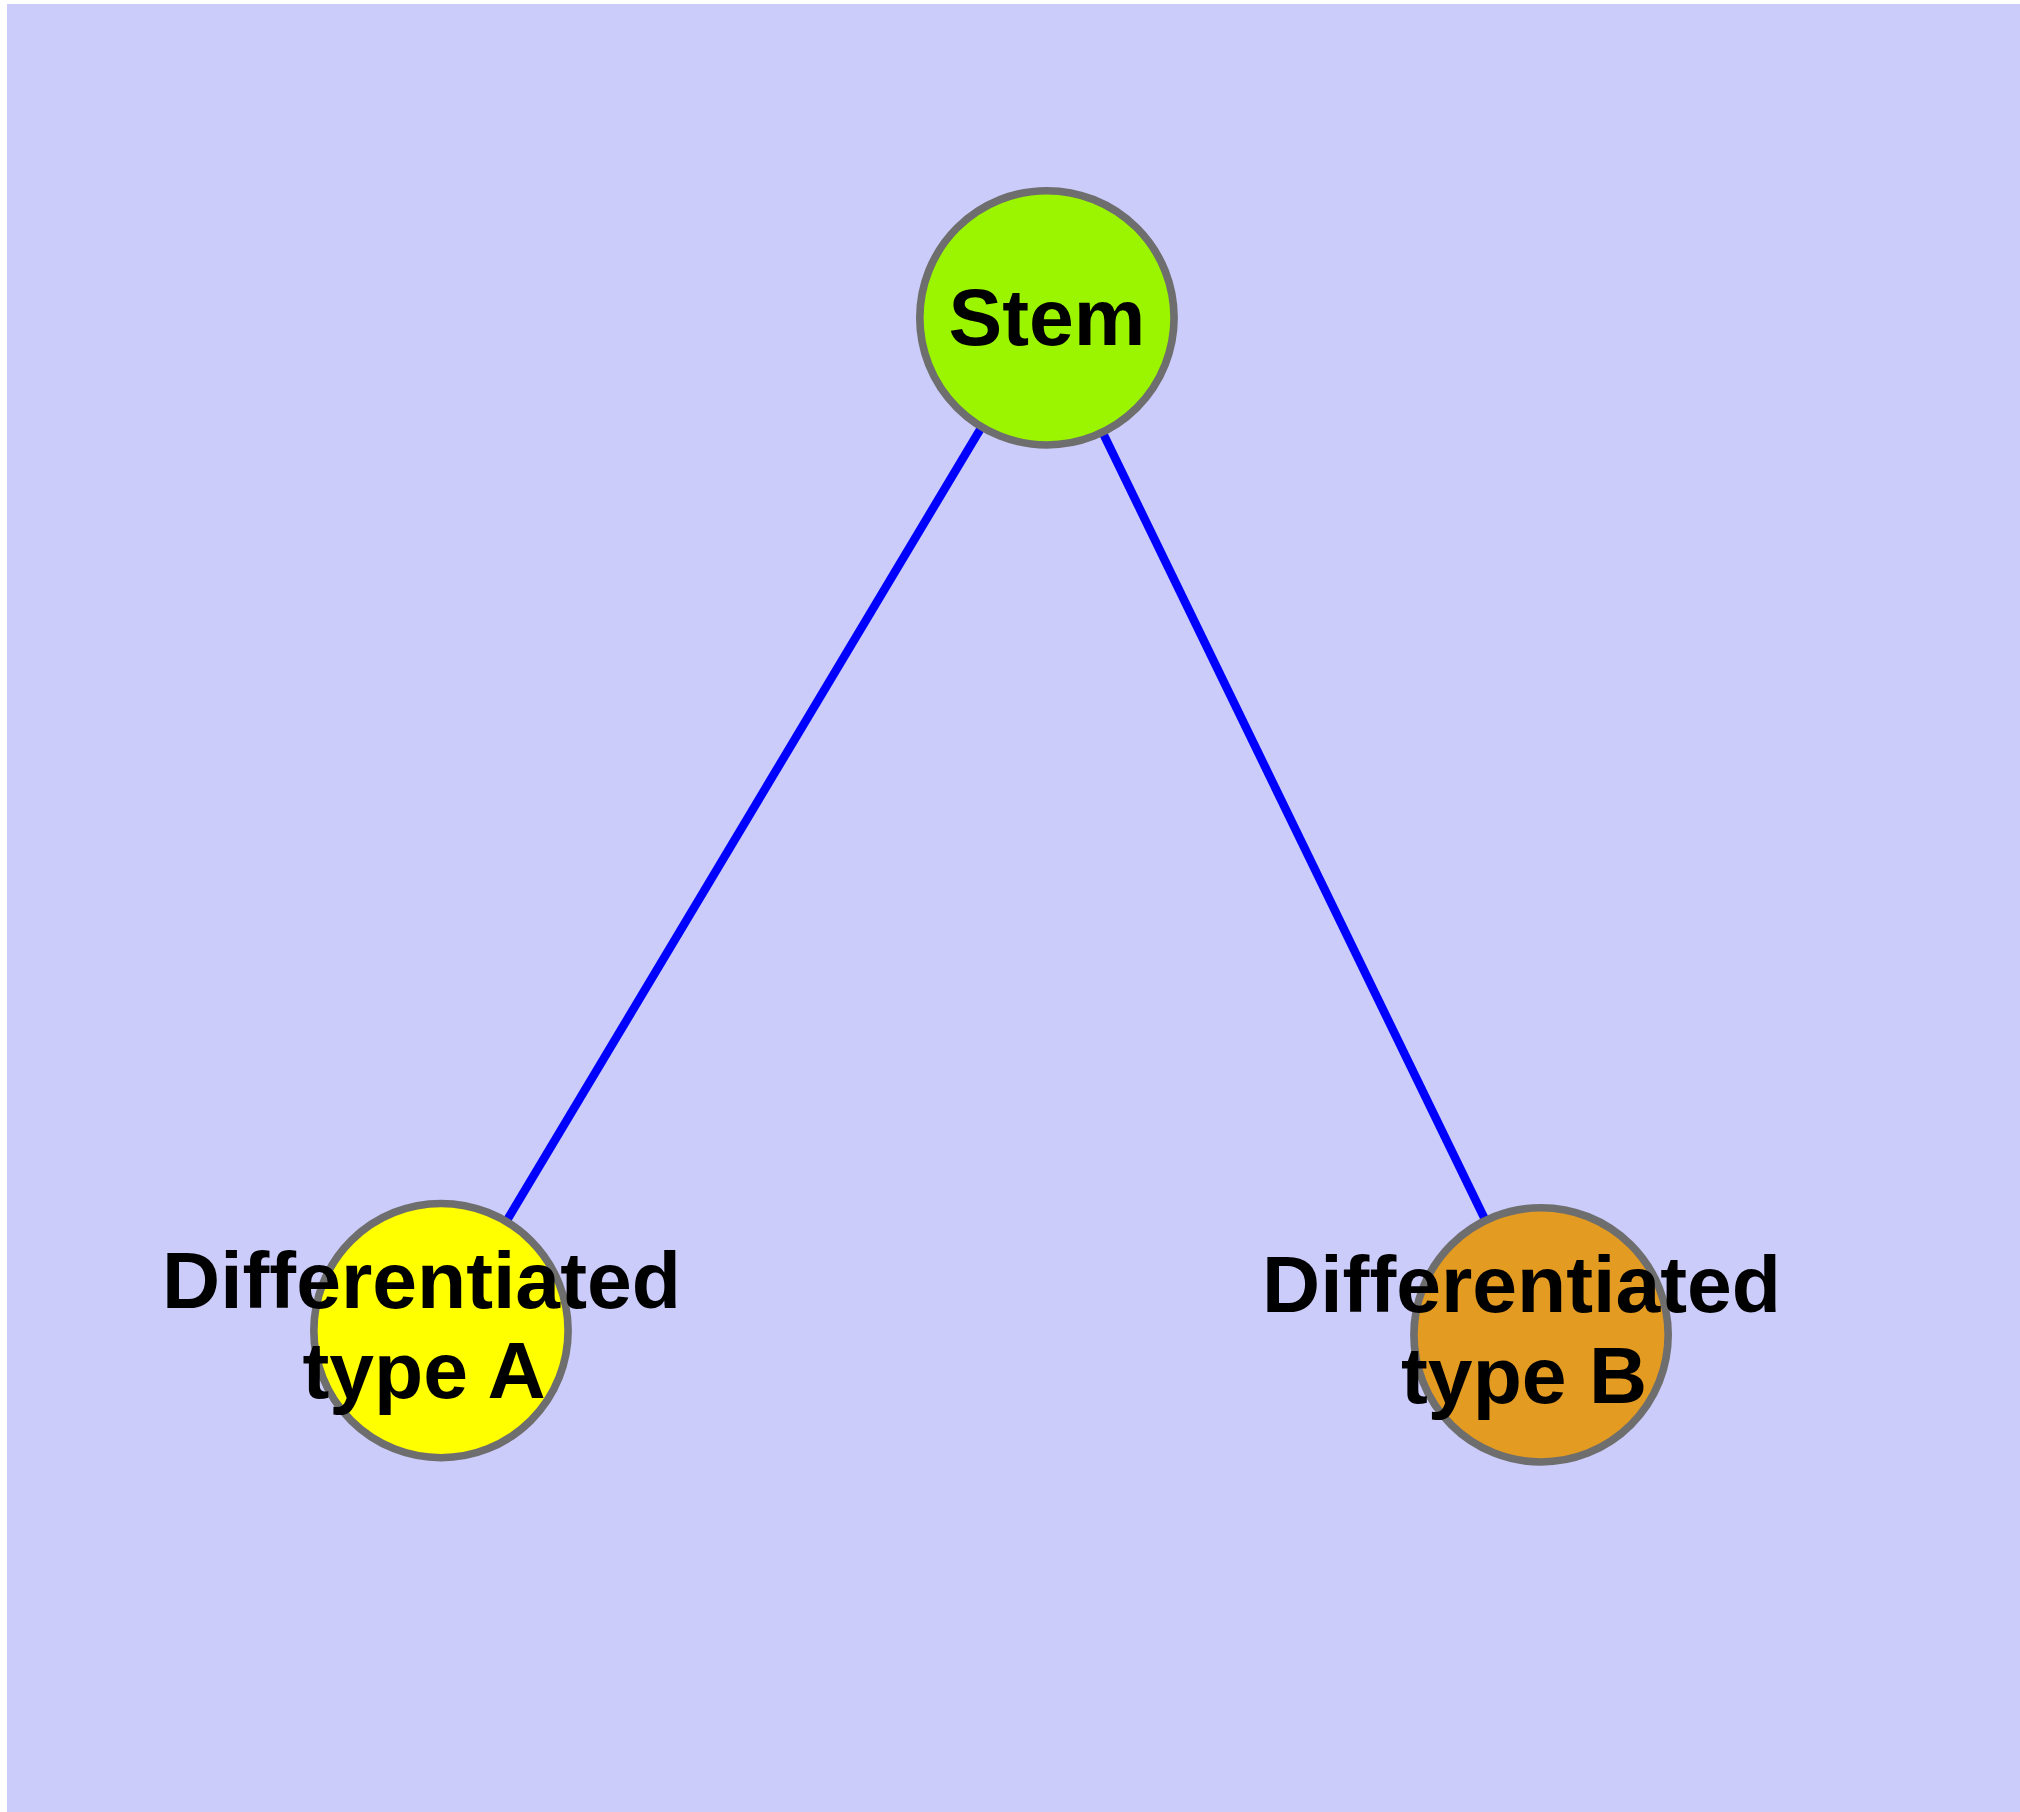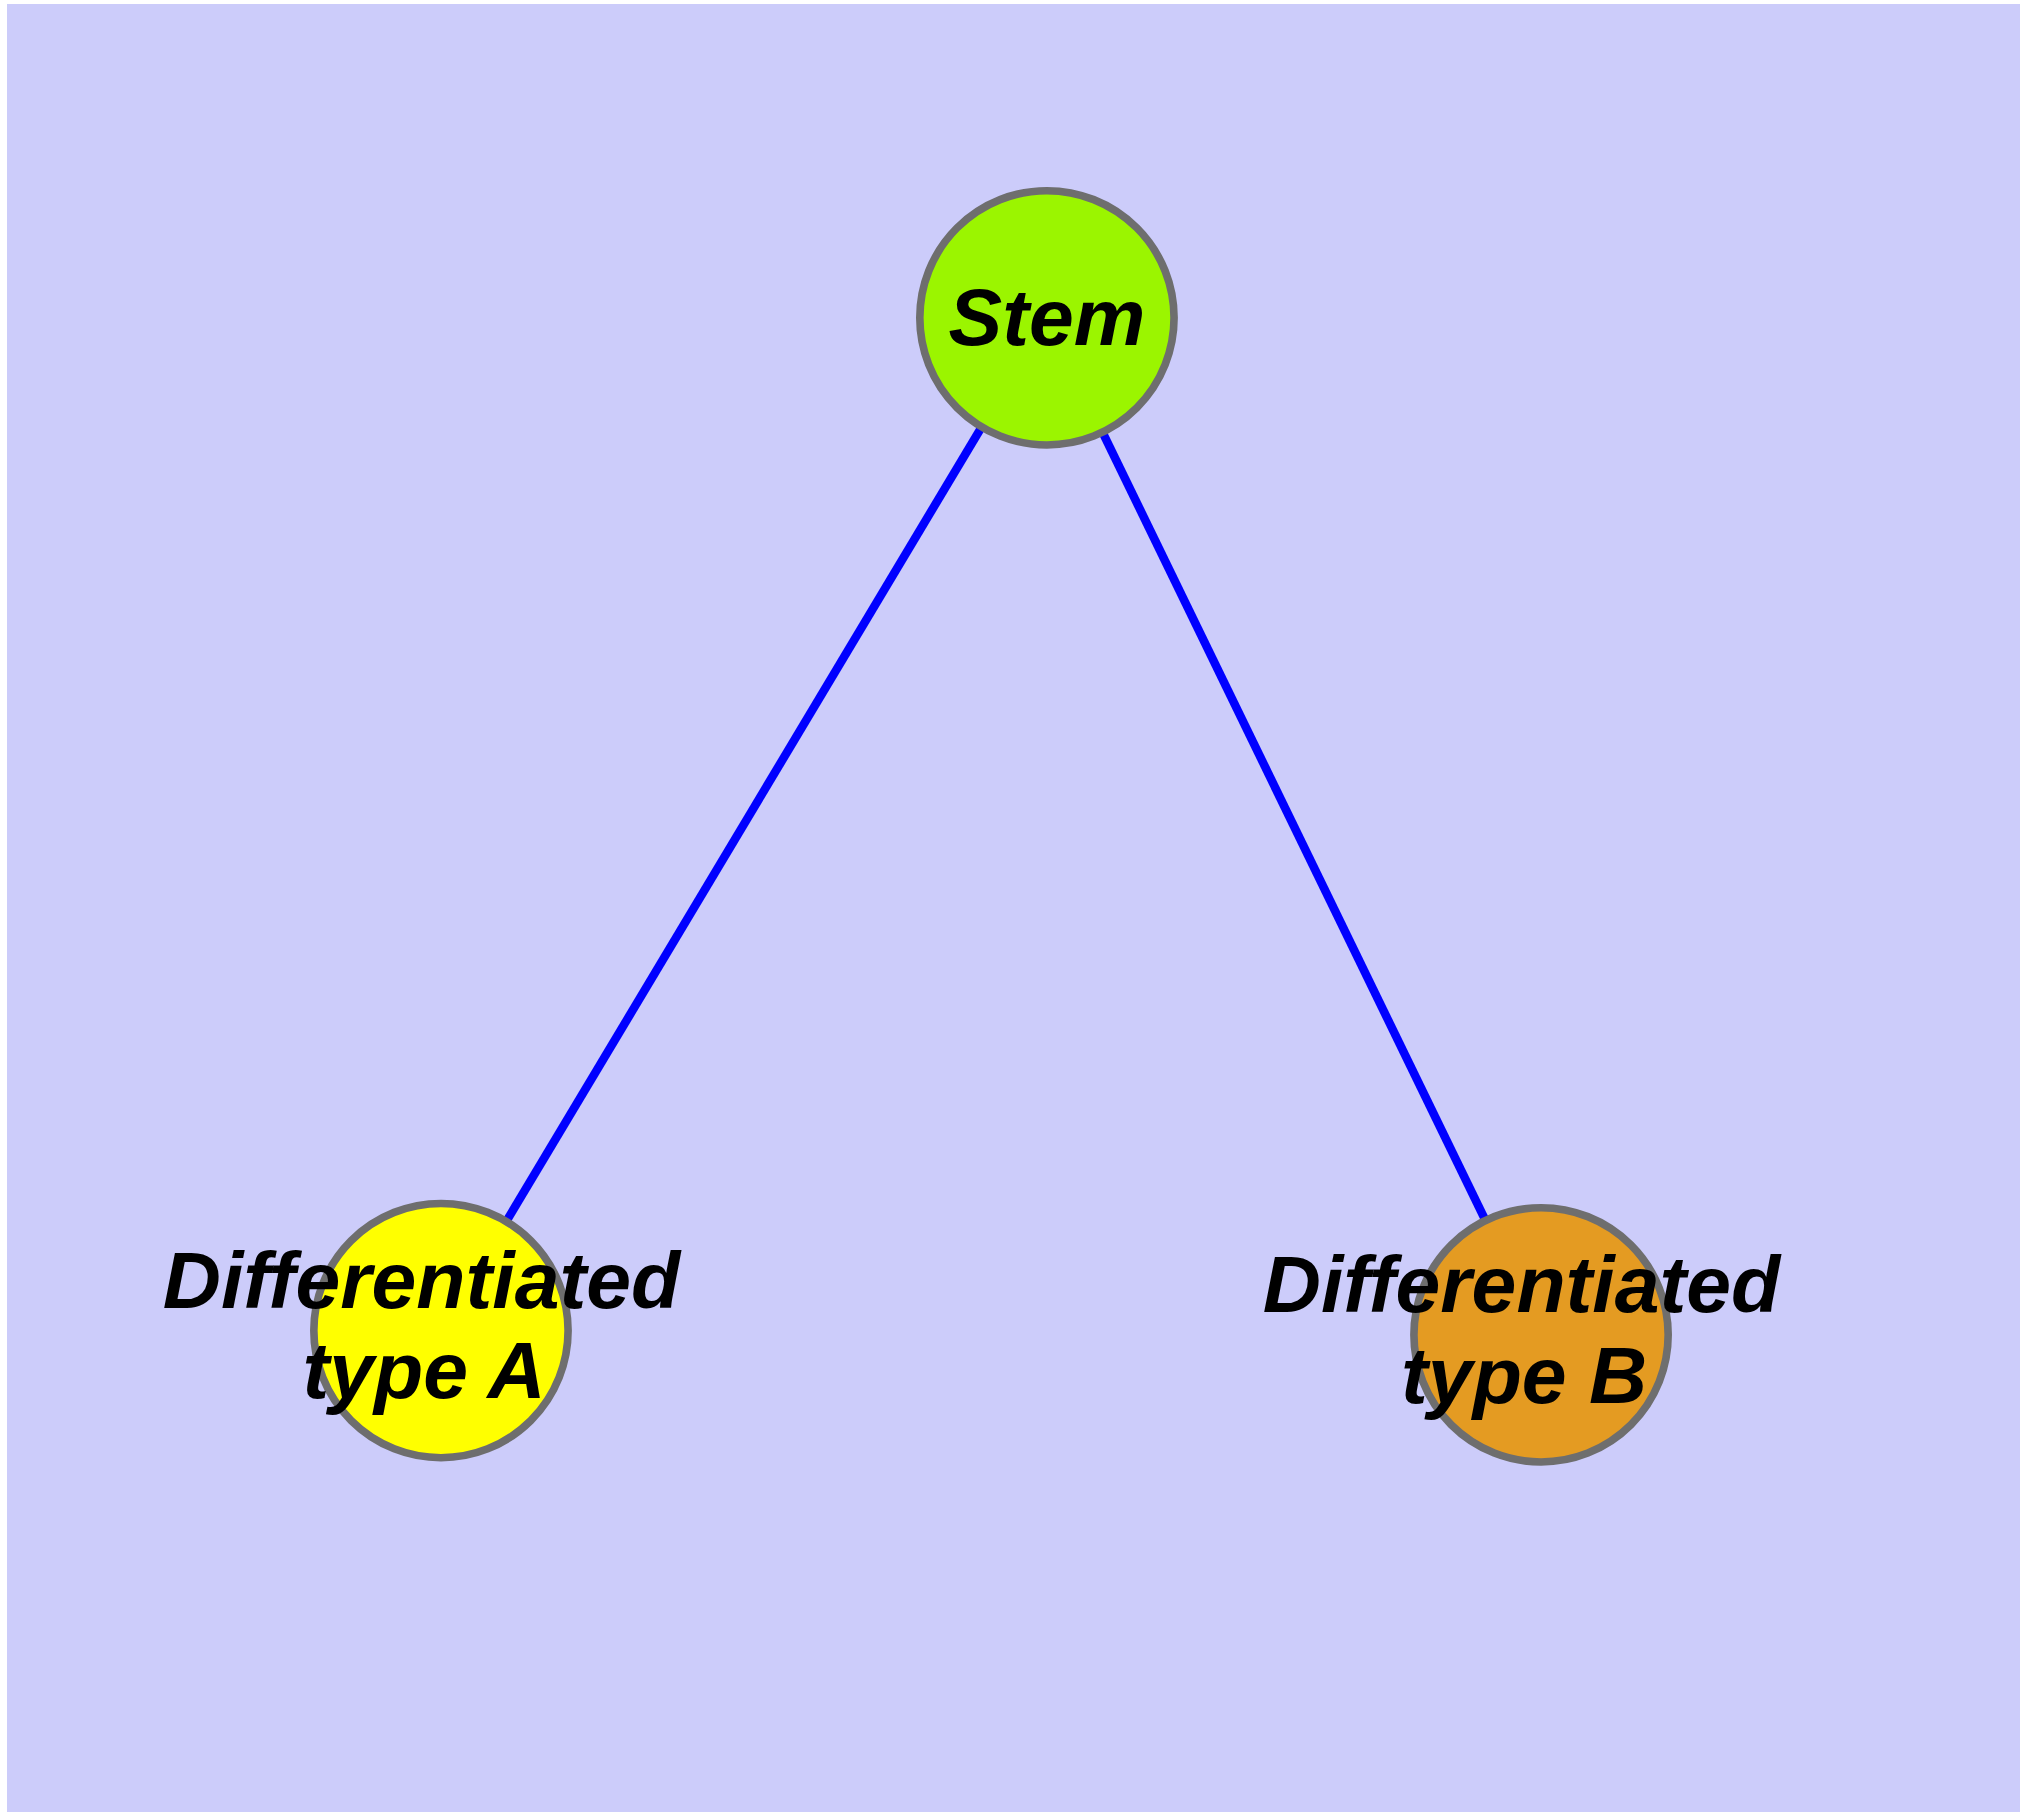--- a/index.html
+++ b/index.html
@@ -7,21 +7,20 @@
     padding: 0;
     background: #ffffff;
   }
   #stage {
     position: relative;
     width: 2021px;
     height: 1812px;
     background: #ffffff;
     overflow: hidden;
     font-family: "Liberation Sans", sans-serif;
-    font-style: italic;
   }
   #canvas-bg {
     position: absolute;
     left: 6.8px;
     top: 4.2px;
     width: 2014px;
     height: 1808px;
     background: #ccccfa;
   }
   #graph-svg {

